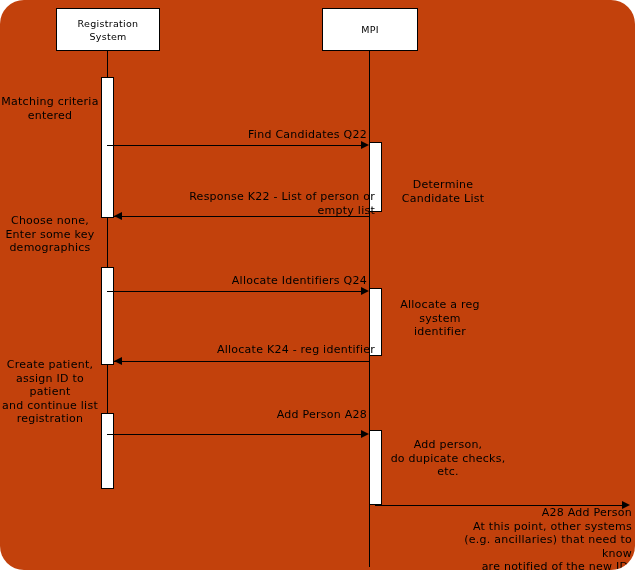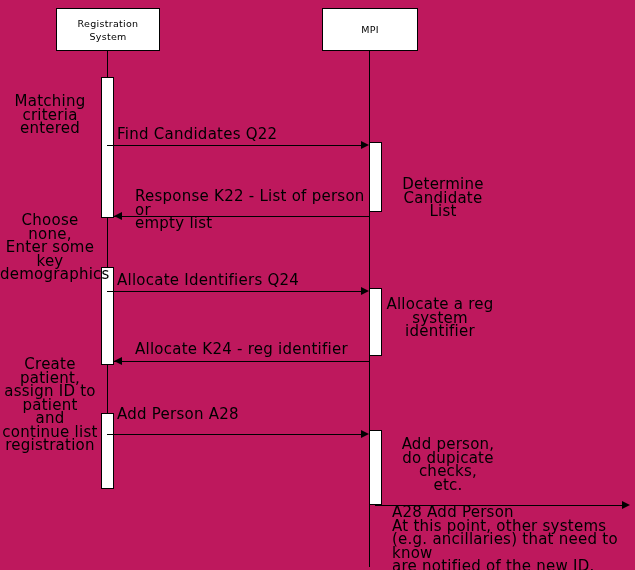--- a/index.html
+++ b/index.html
@@ -8,22 +8,23 @@
     background: #ffffff;
   }
   body {
     font-family: "DejaVu Sans", sans-serif;
     color: #000000;
   }
   #diagram {
     position: relative;
     width: 635px;
     height: 570px;
-    background: #be185d;
+    background: #c2410c;
     overflow: hidden;
+    border-radius: 24px;
   }
   .lifeline-box {
     position: absolute;
     box-sizing: border-box;
     border: 1px solid #000000;
     background: #ffffff;
     display: flex;
     align-items: center;
     justify-content: center;
     text-align: center;
@@ -56,29 +57,29 @@
   }
   .arrowhead.right {
     border-left: 8px solid #000000;
   }
   .arrowhead.left {
     border-right: 8px solid #000000;
   }
   .note {
     position: absolute;
     text-align: center;
-    font-size: 15px;
+    font-size: 11px;
     line-height: 13.5px;
     letter-spacing: 0.25px;
     color: #000000;
   }
   .msg-label {
     position: absolute;
-    text-align: left;
-    font-size: 15px;
+    text-align: right;
+    font-size: 11px;
     line-height: 13.5px;
     letter-spacing: 0.25px;
     color: #000000;
   }
 </style>
 </head>
 <body>
 
 <div id="diagram">
 

